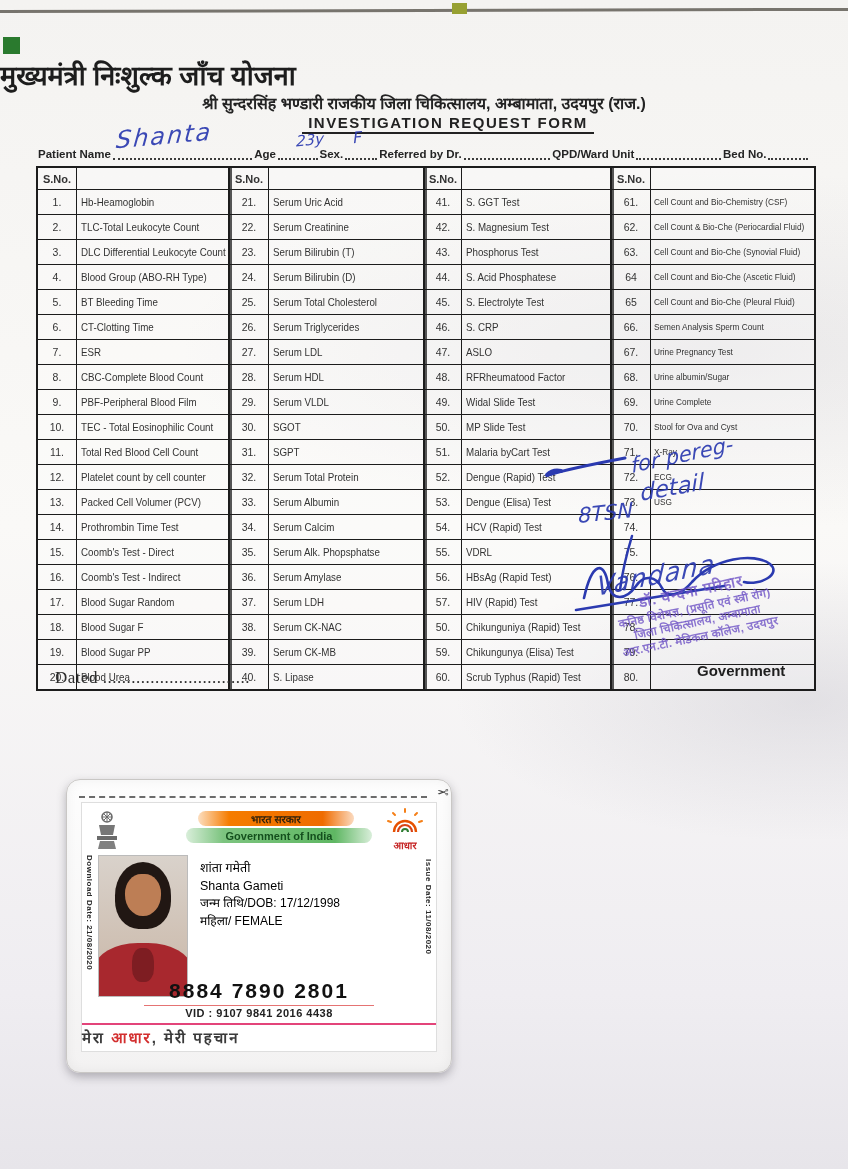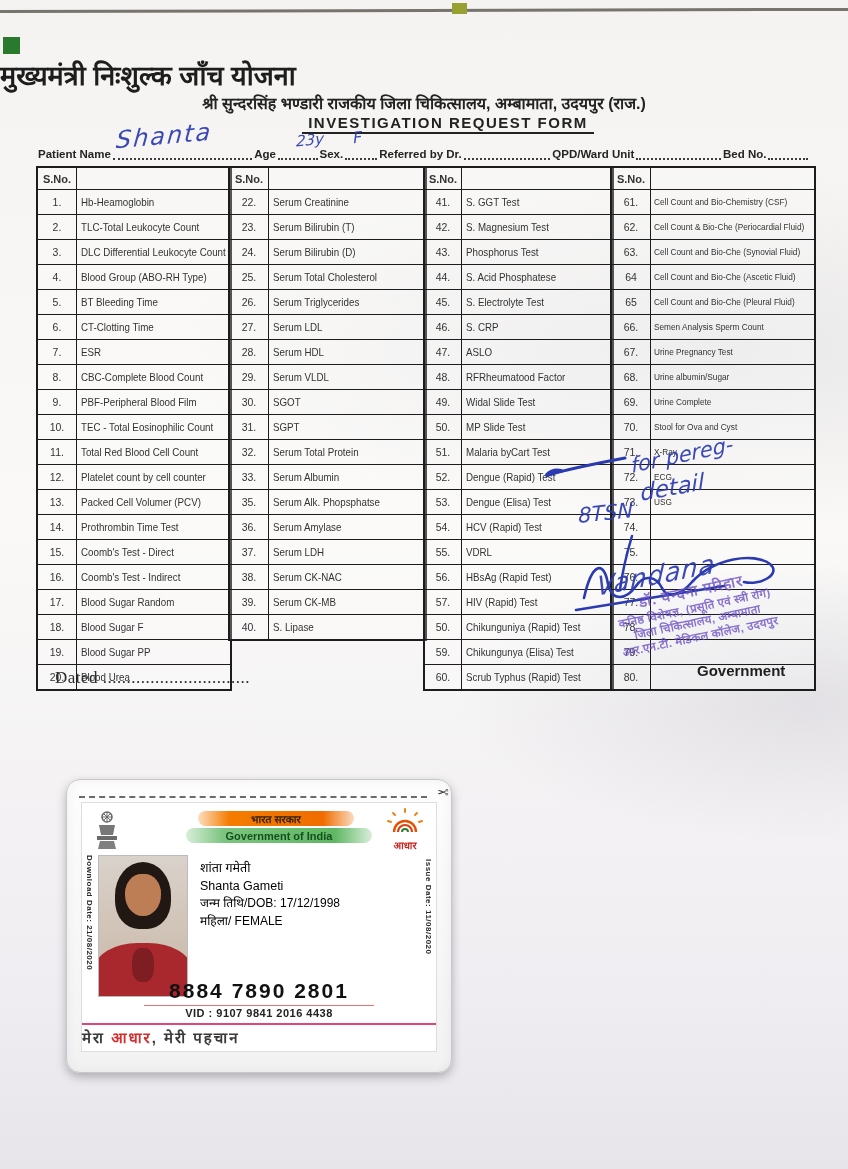--- a/index.html
+++ b/index.html
@@ -274,20 +274,26 @@
         </div>
       </div>
     </div>
 
   <div class="tcol g2">
     <div class="thead-row">
       <div class="cell sno head">S.No.</div>
       <div class="cell name head"></div>
     </div>
 
+      <div class="trow">
+        <div class="cell sno">21.</div>
+        <div class="cell name">
+          <span class="sq">Serum Uric Acid</span>
+        </div>
+      </div>
 
       <div class="trow">
         <div class="cell sno">22.</div>
         <div class="cell name">
           <span class="sq">Serum Creatinine</span>
         </div>
       </div>
 
       <div class="trow">
         <div class="cell sno">23.</div>
@@ -359,20 +365,26 @@
         </div>
       </div>
 
       <div class="trow">
         <div class="cell sno">33.</div>
         <div class="cell name">
           <span class="sq">Serum Albumin</span>
         </div>
       </div>
 
+      <div class="trow">
+        <div class="cell sno">34.</div>
+        <div class="cell name">
+          <span class="sq">Serum Calcim</span>
+        </div>
+      </div>
 
       <div class="trow">
         <div class="cell sno">35.</div>
         <div class="cell name">
           <span class="sq">Serum Alk. Phopsphatse</span>
         </div>
       </div>
 
       <div class="trow">
         <div class="cell sno">36.</div>

